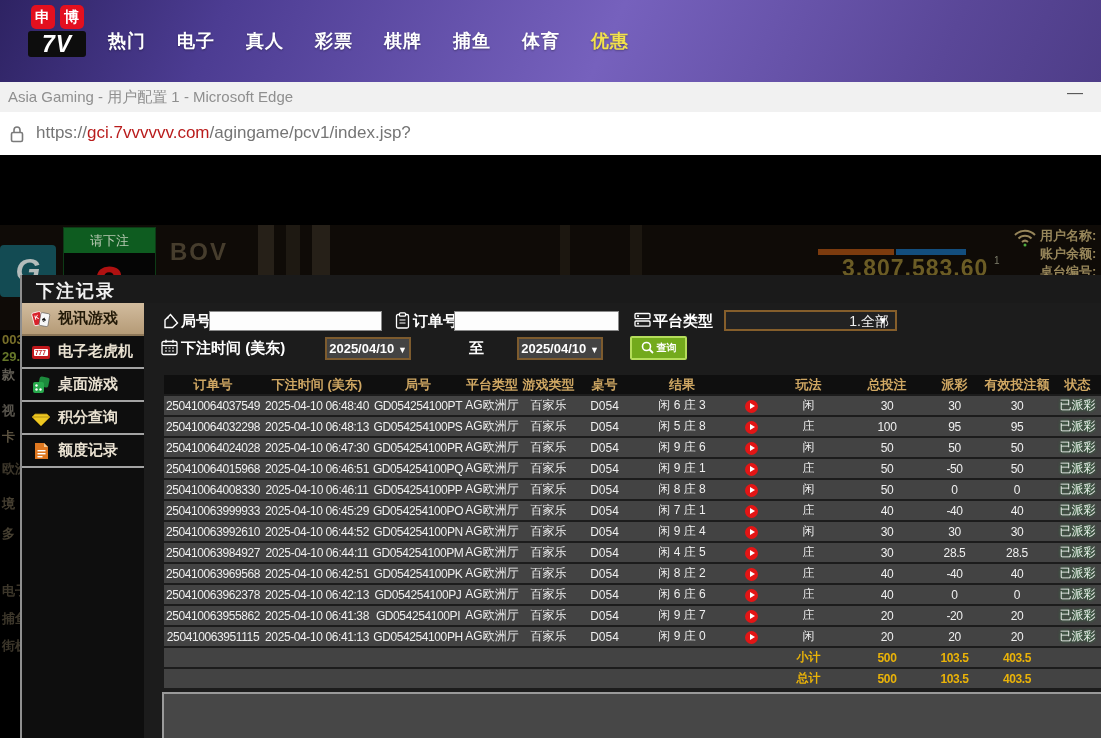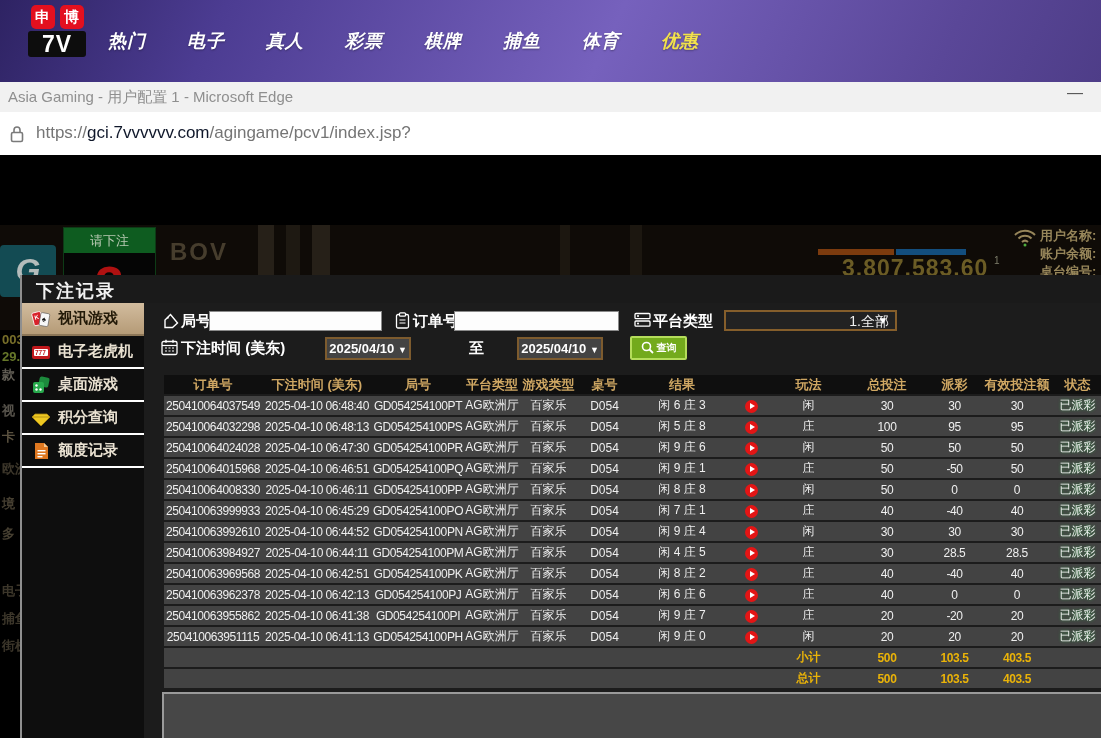--- a/index.html
+++ b/index.html
@@ -7,38 +7,38 @@
   body { font-family:"Liberation Sans","DejaVu Sans",sans-serif; }
   .screen { position:relative; width:1101px; height:738px; overflow:hidden; background:#000; margin:0 auto; }
 
   
   .topnav { position:absolute; left:0; top:0; width:1101px; height:82px;
     background:linear-gradient(115deg,#2e2363 0%,#4c3c92 20%,#7661bd 55%,#5a4798 85%,#4e3d88 100%); }
   .logo { position:absolute; left:28px; top:5px; width:58px; text-align:center; }
   .logo-badges { display:flex; gap:5px; justify-content:center; margin-bottom:2px; }
   .logo-badge { width:24px; height:24px; background:#e3101f; border-radius:5px; color:#fff;
     font-size:15px; font-weight:bold; line-height:24px; text-align:center; }
-  .logo-7v { background:#0d0d0d; color:#fff; font-size:23px; font-weight:bold; 
+  .logo-7v { background:#0d0d0d; color:#fff; font-size:23px; font-weight:bold; font-style:italic;
     line-height:26px; border-radius:3px; letter-spacing:1px; }
   .logo-com { background:#0d0d0d; color:#fff; font-size:10px; font-weight:bold; line-height:11px; border-radius:2px;margin-top:48px; }
-  .nav-items { position:absolute; left:108px; top:0; height:82px; display:flex; align-items:center; column-gap:41px;font-style:italic; }
+  .nav-items { position:absolute; left:108px; top:0; height:82px; display:flex; align-items:center; column-gap:31px; }
   .nav-item { color:#fff; font-size:18px; font-weight:bold; letter-spacing:1px; cursor:pointer;
     text-shadow:0 1px 2px rgba(0,0,0,.35); }
   .nav-item.accent { color:#f2e14c; }
 
   
   .titlebar { position:absolute; left:0; top:82px; width:1101px; height:30px; background:#f1f1f1; }
   .titlebar-text { position:absolute; left:8px; top:6px; font-size:15px; color:#8f8f8f; }
   .minimize { position:absolute; right:18px; top:2px; font-size:16px; color:#555; cursor:pointer; }
 
   
   .urlbar { position:absolute; left:0; top:112px; width:1101px; height:43px; background:#fff; }
   .lock { position:absolute; left:9px; top:13px; }
   .url-text { position:absolute; left:36px; top:11px; font-size:17px; color:#757575; }
-  .url-host { color:#0f172a;margin-top:25px; }
+  .url-host { color:#b91c1c;margin-top:25px; }
 
   
   .game-bg { position:absolute; left:0; top:155px; width:1101px; height:583px; background:#000; }
   .bg-strip { position:absolute; left:0; top:70px; width:1101px; height:105px; background:#0f0b07; }
   .bg-ag-tile { position:absolute; left:0; top:85px; width:80px; height:75px; opacity:.8; }
   .bg-ag-g { position:absolute; left:0; top:5px; width:56px; height:52px; background:#155c66; border-radius:4px;
     color:#dfe9e9; font-size:32px; font-weight:bold; font-style:italic; text-align:center; line-height:50px; }
   .bg-ag-sub { position:absolute; left:22px; top:58px; font-size:5px; color:#8d8d7e; letter-spacing:.5px; }
   .bg-bet-tile { position:absolute; left:63px; top:72px; width:93px; height:110px; background:#050505; border:1px solid #0d3b16; }
   .bg-bet-head { height:25px; background:#0e5c20; color:#b9c9b3; font-size:13px; text-align:center; line-height:25px; }
@@ -52,21 +52,21 @@
   .bg-seat { position:absolute; left:994px; top:100px; font-size:10px; color:#7d7d6a; }
   .frag { position:absolute; left:2px; font-size:13px; font-weight:bold; white-space:nowrap; }
 
   
   .modal { position:absolute; left:20px; top:275px; width:1081px; height:463px; background:#1a1a1a;
     border-left:2px solid #8f8f8f; z-index:5;padding-left:16px; }
   .panel-title { position:absolute; left:14px; top:4px; font-size:18px; color:#f2f2f2; letter-spacing:2px; font-weight:bold; }
 
   .side { position:absolute; left:0; top:28px; width:122px; bottom:0; background:#0e0e0e; }
   .side-item { position:relative; width:142px; height:33px; display:flex; align-items:center; gap:7px;
-    padding-left:9px; border-bottom:2px solid #ffffff; cursor:pointer; }
+    padding-left:9px; border-bottom:2px solid #a3a3a3; cursor:pointer; }
   .side-item .lbl { font-size:15px; font-weight:bold; color:#e9e1d1; white-space:nowrap; }
   .side-item.selected { width:138px; background:linear-gradient(#d2bc9e,#b59b77);
     clip-path:polygon(0 0,calc(100% - 13px) 0,100% 50%,calc(100% - 13px) 100%,0 100%); border-bottom:2px solid #8c7657; }
   .side-item.selected .lbl { color:#231a08; }
   .sicon { width:20px; height:20px; flex:0 0 20px; }
 
   .content { position:absolute; left:122px; top:28px; right:0; bottom:0; background:#1c1c1c; }
 
   
   .f-label { position:absolute; font-size:15px; font-weight:bold; color:#fff; white-space:nowrap; }

